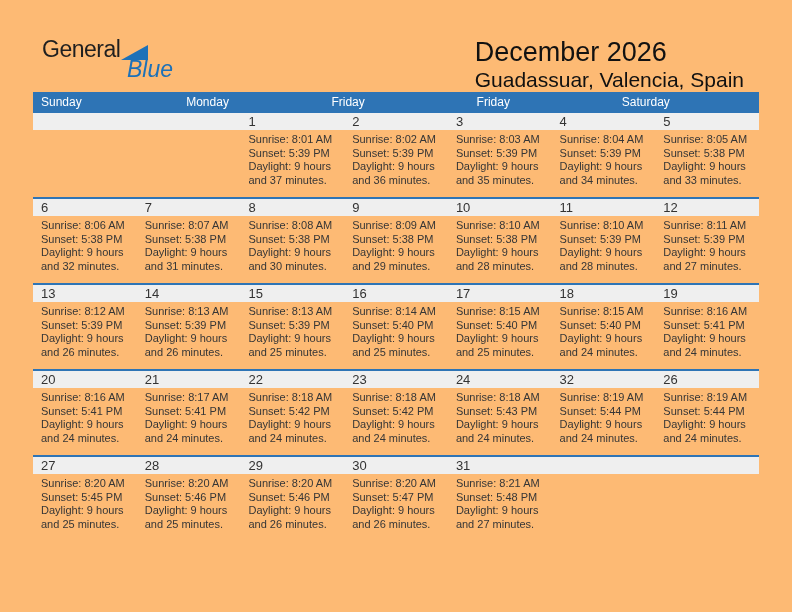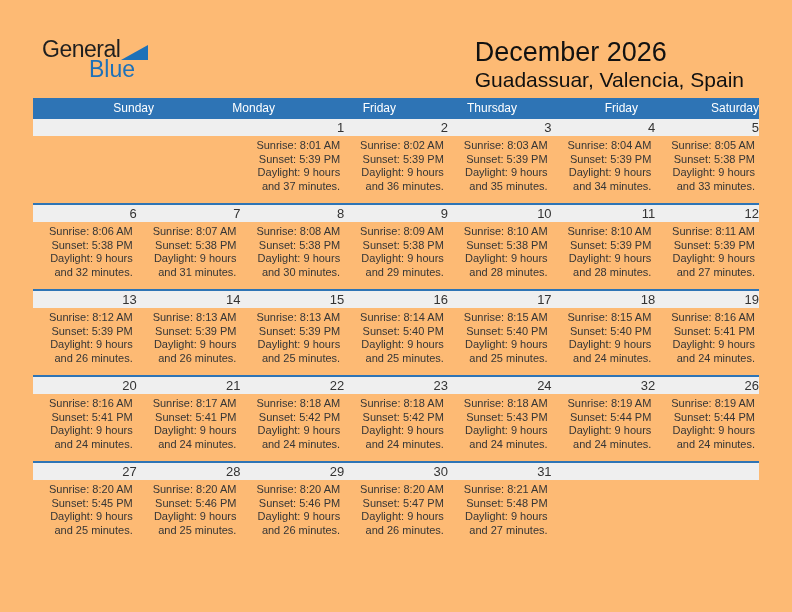--- a/index.html
+++ b/index.html
@@ -4,29 +4,29 @@
 <style>
   html,body { margin:0; padding:0; background:#ffffff; }
   body { width:792px; height:612px; font-family:"Liberation Sans", sans-serif; }
   .page { position:relative; width:792px; height:612px; overflow:hidden; background:#fdba74; }
 
   
   .logo { position:absolute; left:42px; top:38px; }
   .logo-row { display:flex; align-items:flex-end; }
   .logo-general { font-size:23px; color:#1f1f1f; letter-spacing:-0.5px; line-height:1; }
   .logo-triangle { width:0; height:0; border-bottom:15px solid #1d71b8; border-left:27px solid transparent; margin-left:1px; margin-bottom:1px; }
-  .logo-blue { font-size:23px; color:#1d71b8; line-height:1; margin-top:-3px; margin-left:47px; }
+  .logo-blue { font-size:23px; color:#1d71b8; line-height:1; margin-top:-3px; margin-left:85px;font-style:italic; }
 
   
   .titleblock { position:absolute; right:48px; top:38px; }
   .cal-title { font-size:27px; font-weight:400; color:#111111; line-height:1.1; }
   .cal-subtitle { font-size:21px; font-weight:400; color:#111111; }
 
   
-  .calendar { position:absolute; left:33px; top:98px; width:726px;text-align:right; }
+  .calendar { position:absolute; left:33px; top:92px; width:726px; }
   .cal-header { display:flex; background:#2e74b5; height:21px; }
   .hcell { flex:1 1 0; min-width:0; color:#ffffff; font-size:12px; line-height:21px; padding-left:8px; font-weight:400; }
   .week { border-top:2px solid #2e74b5; }
   .week.first { border-top:none; }
   .numband { display:flex; background:#efefef; height:17px; }
   .numcell { flex:1 1 0; min-width:0; font-size:13px; line-height:17px; padding-left:8px; color:#333333; }
   .details { display:flex; height:67px; }
   .dcell { flex:1 1 0; min-width:0; padding:3px 4px 0 8px; font-size:11px; line-height:13.7px; color:#363636; }
   .dline { white-space:nowrap; overflow:hidden; }
 </style>
@@ -46,21 +46,20 @@
   <div class="titleblock">
     <div class="cal-title">December 2026</div>
     <div class="cal-subtitle">Guadassuar, Valencia, Spain</div>
   </div>
 
   <div class="calendar">
     <div class="cal-header">
         <div class="hcell">Sunday</div>
         <div class="hcell">Monday</div>
         <div class="hcell">Friday</div>
-        <div class="hcell">Thursday</div>
         <div class="hcell">Friday</div>
         <div class="hcell">Saturday</div>
       </div>
     <div>
         <div class="week first">
           <div class="numband">
             <div class="numcell"></div>
             <div class="numcell"></div>
             <div class="numcell">1</div>
             <div class="numcell">2</div>

